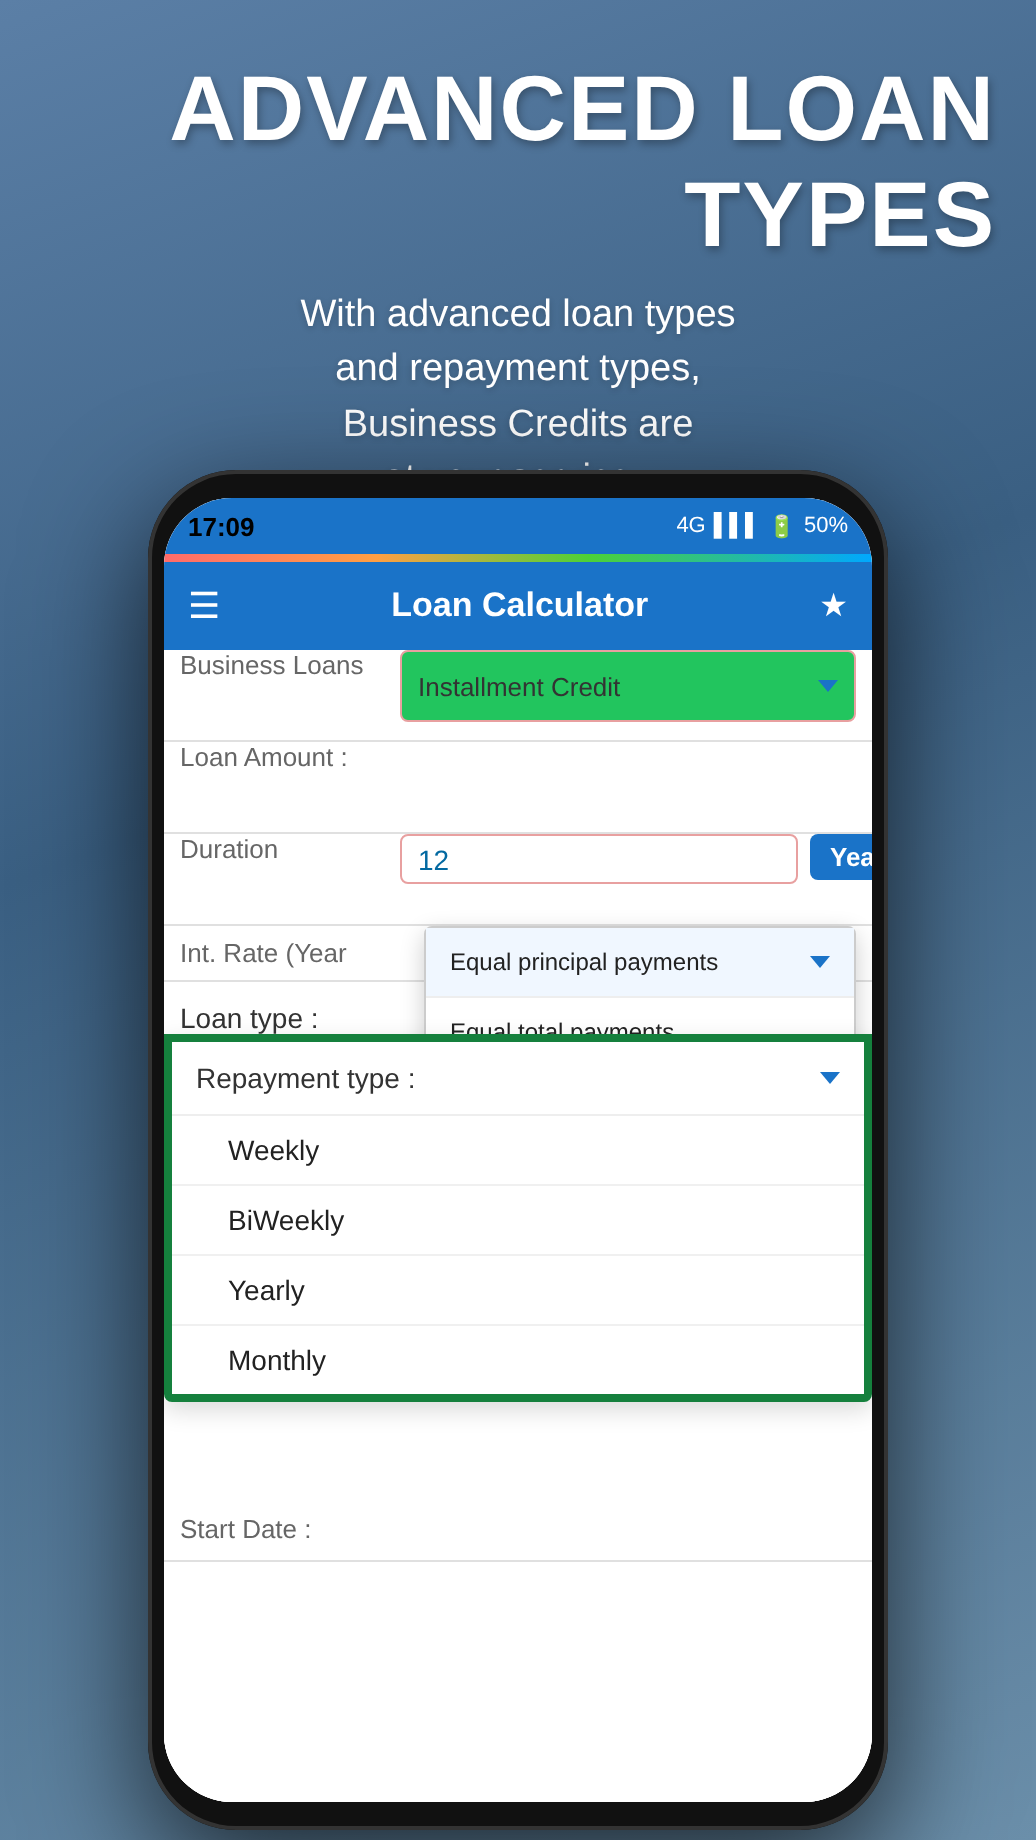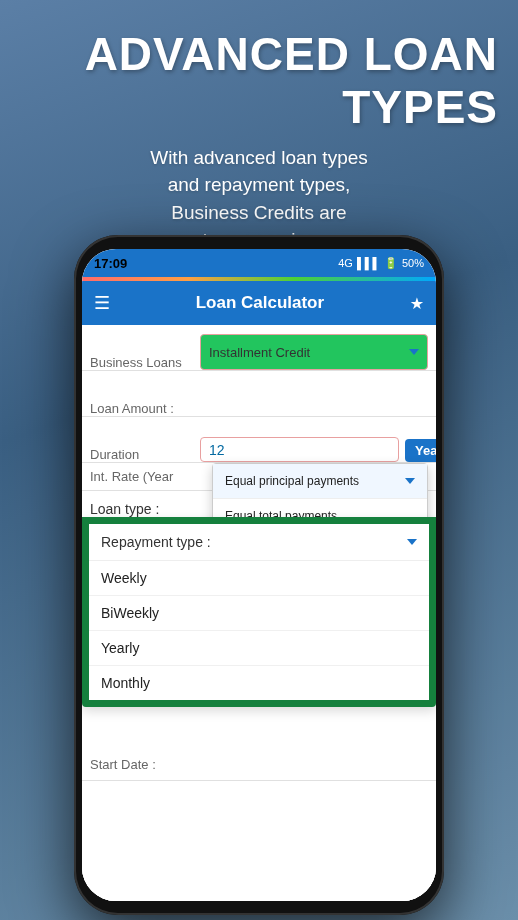--- a/index.html
+++ b/index.html
@@ -123,21 +123,21 @@
       text-align: center;
     }
 
     .bookmark-icon {
       color: #fff;
       font-size: 16px;
     }
 
     .form-row {
       display: flex;
-      align-items: flex-end;
+      align-items: flex-start;
       border-bottom: 1px solid #e0e0e0;
       min-height: 46px;
       padding: 0 8px;
     }
 
     .form-label {
       color: #666;
       font-size: 13px;
       min-width: 110px;
       flex-shrink: 0;
@@ -236,21 +236,21 @@
       background: #f0f7ff;
     }
 
     
     .repayment-dropdown {
       position: absolute;
       left: 0;
       top: 268px;
       right: 0;
       background: #fff;
-      border: 7px solid #15803d;
+      border: 4px solid #15803d;
       border-radius: 0 0 4px 4px;
       box-shadow: 0 4px 12px rgba(0,0,0,0.15);
       z-index: 20;
     }
 
     .repayment-header {
       display: flex;
       align-items: center;
       padding: 10px 12px;
       border-bottom: 1px solid #eee;
@@ -268,21 +268,21 @@
       align-items: center;
       justify-content: space-between;
       flex: 1;
     }
 
     .repayment-options {
       padding: 0;
     }
 
     .repayment-option {
-      padding: 9px 12px;
+      padding: 9px 28px;
       font-size: 14px;
       color: #222;
       border-bottom: 1px solid #f0f0f0;
       cursor: pointer;
     }
 
     .repayment-option:last-child {
       border-bottom: none;
     }
 

